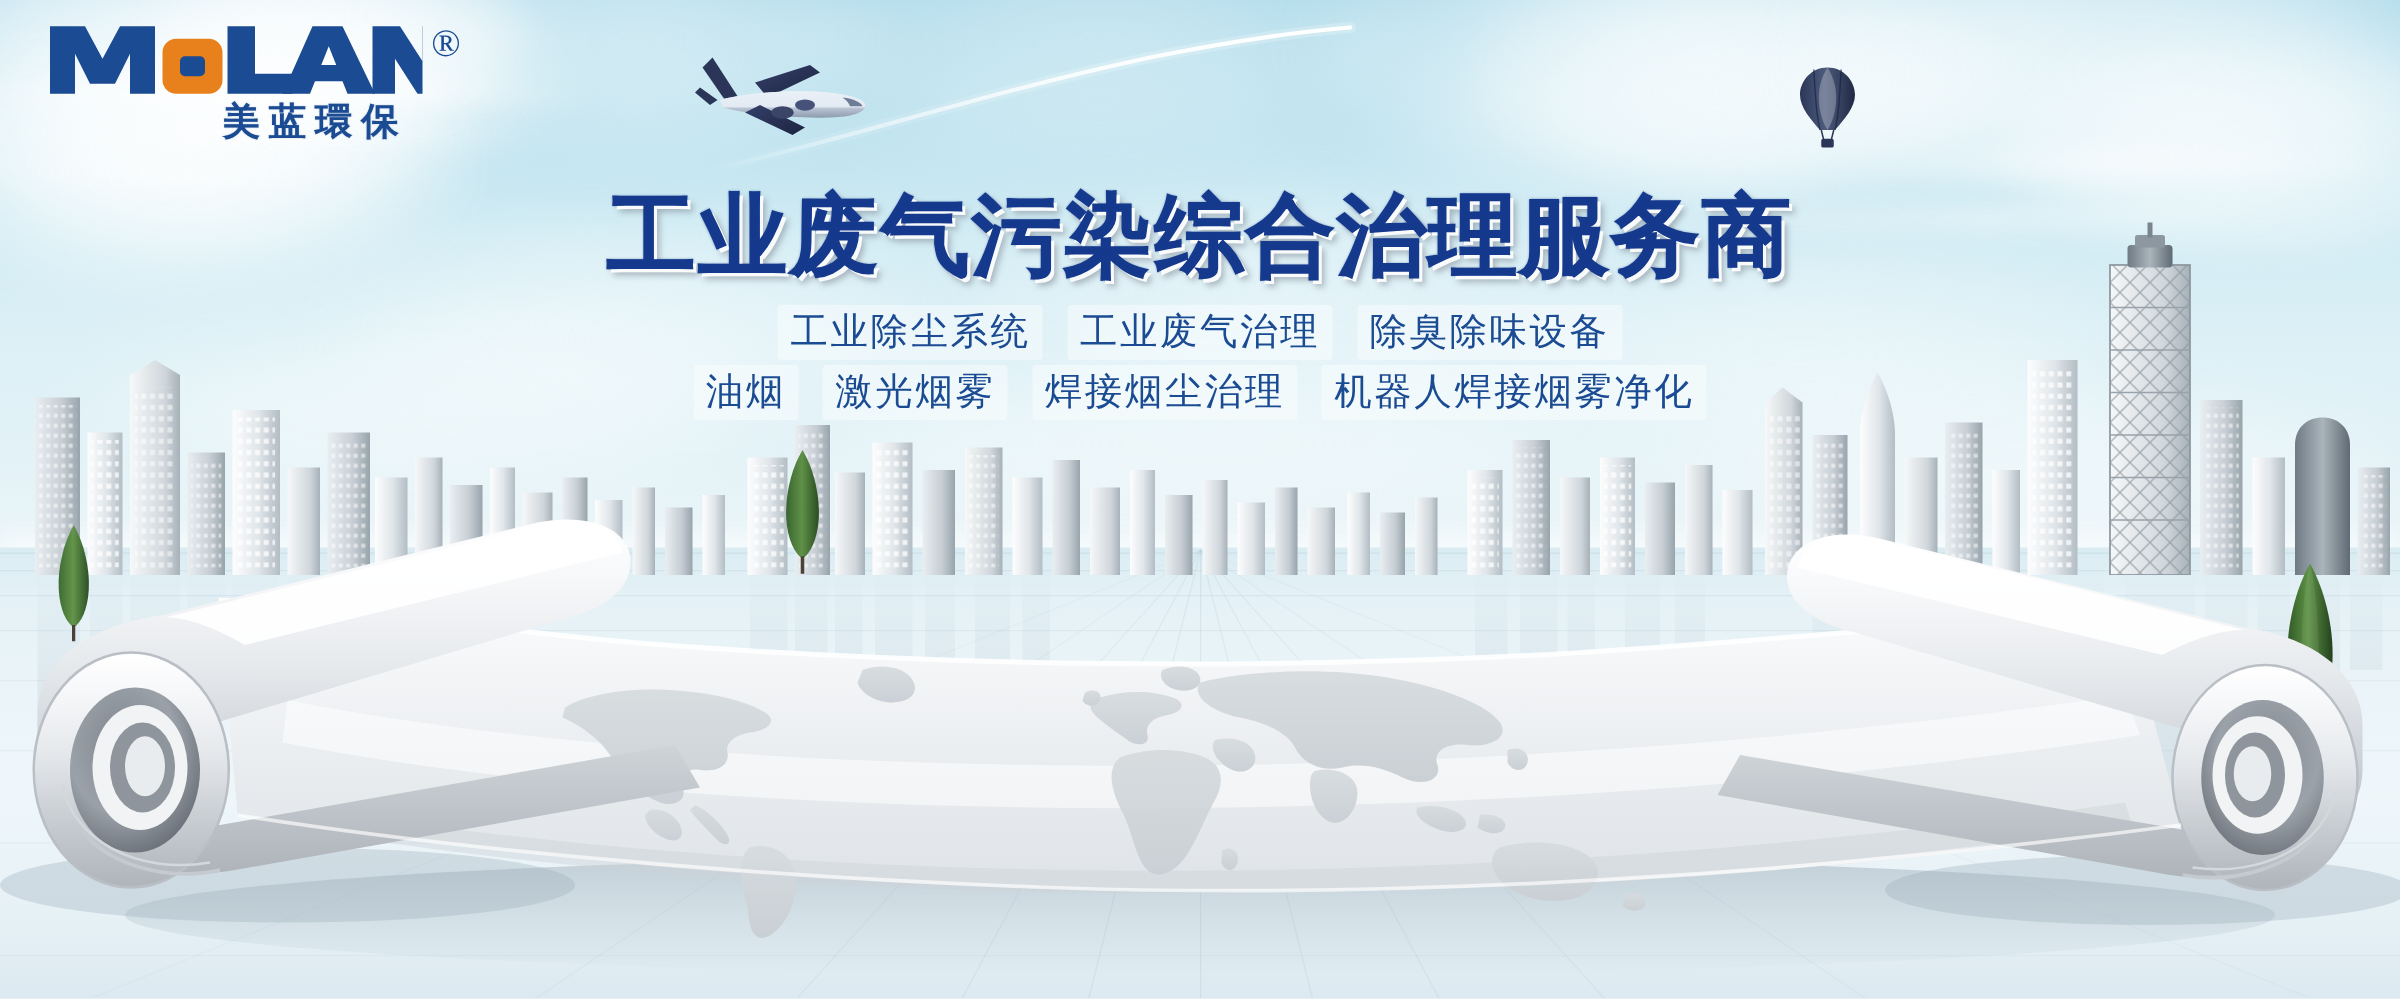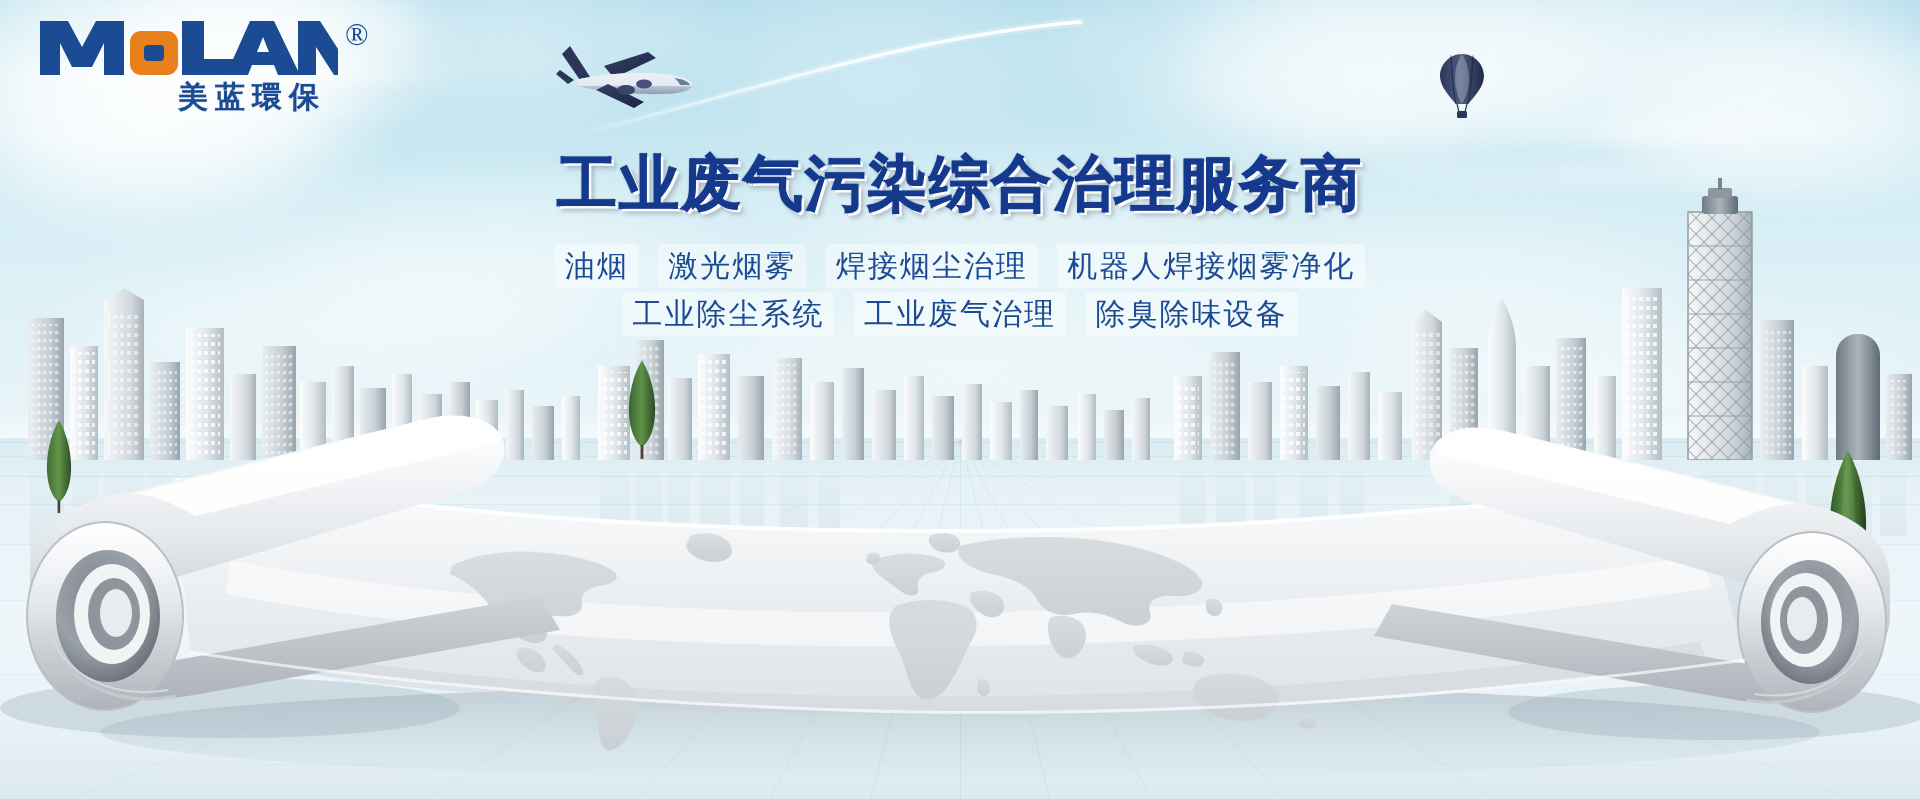--- a/index.html
+++ b/index.html
@@ -80,21 +80,21 @@
     font-family:"DejaVu Sans","Liberation Sans",sans-serif;
     text-shadow:0 0 1px rgba(27,75,146,.5);
   }
 
   
   .headline{
     position:absolute; left:0; right:0; top:152px;
     text-align:center;
     font-family:"DejaVu Sans","Liberation Sans",sans-serif;
     font-weight:700;
-    font-size:60px;
+    font-size:71px;
     line-height:1.04;
     letter-spacing:2px;
     color:#15398c;
     text-shadow:
        3px 3px 0 rgba(255,255,255,.92),
        5px 5px 5px rgba(120,130,140,.55),
        0 0 2px rgba(21,57,140,.9);
     -webkit-text-stroke:1px #15398c;
     white-space:nowrap;
   }
@@ -710,25 +710,25 @@
       </svg>
     </div>
     <div class="reg">®</div>
     <div class="cn">美蓝環保</div>
   </div>
 
   <div class="headline">工业废气污染综合治理服务商</div>
 
   <div class="subs">
     <div class="sub-line">
+      <span class="chip">工业除尘系统</span>
+      <span class="chip">工业废气治理</span>
+      <span class="chip">除臭除味设备</span>
+    </div>
+    <div class="sub-line">
       <span class="chip">油烟</span>
       <span class="chip">激光烟雾</span>
       <span class="chip">焊接烟尘治理</span>
       <span class="chip">机器人焊接烟雾净化</span>
     </div>
-    <div class="sub-line">
-      <span class="chip">工业除尘系统</span>
-      <span class="chip">工业废气治理</span>
-      <span class="chip">除臭除味设备</span>
-    </div>
   </div>
 
 </div>
 
 </body></html>

